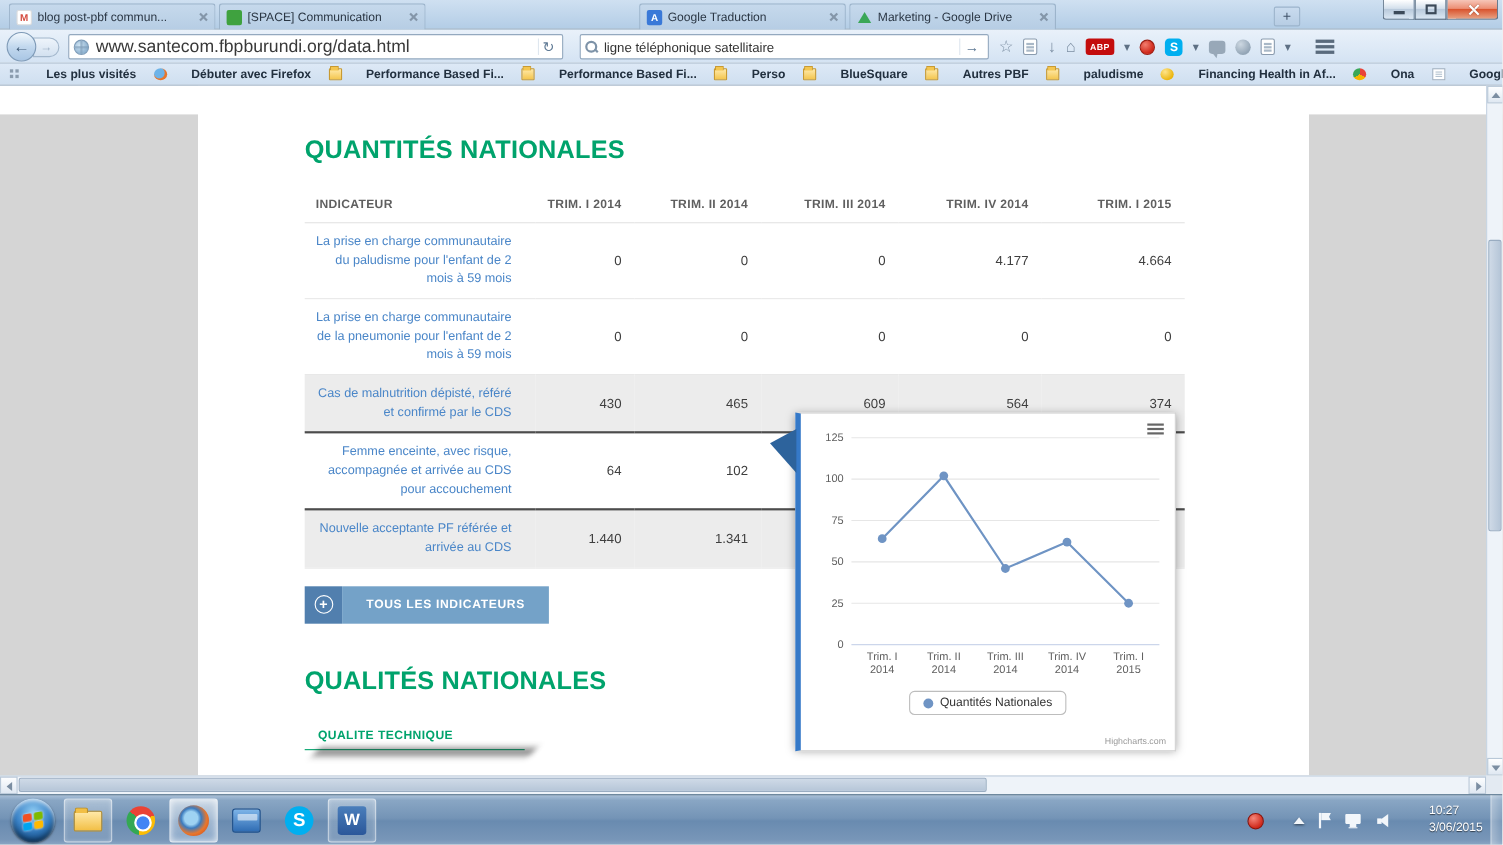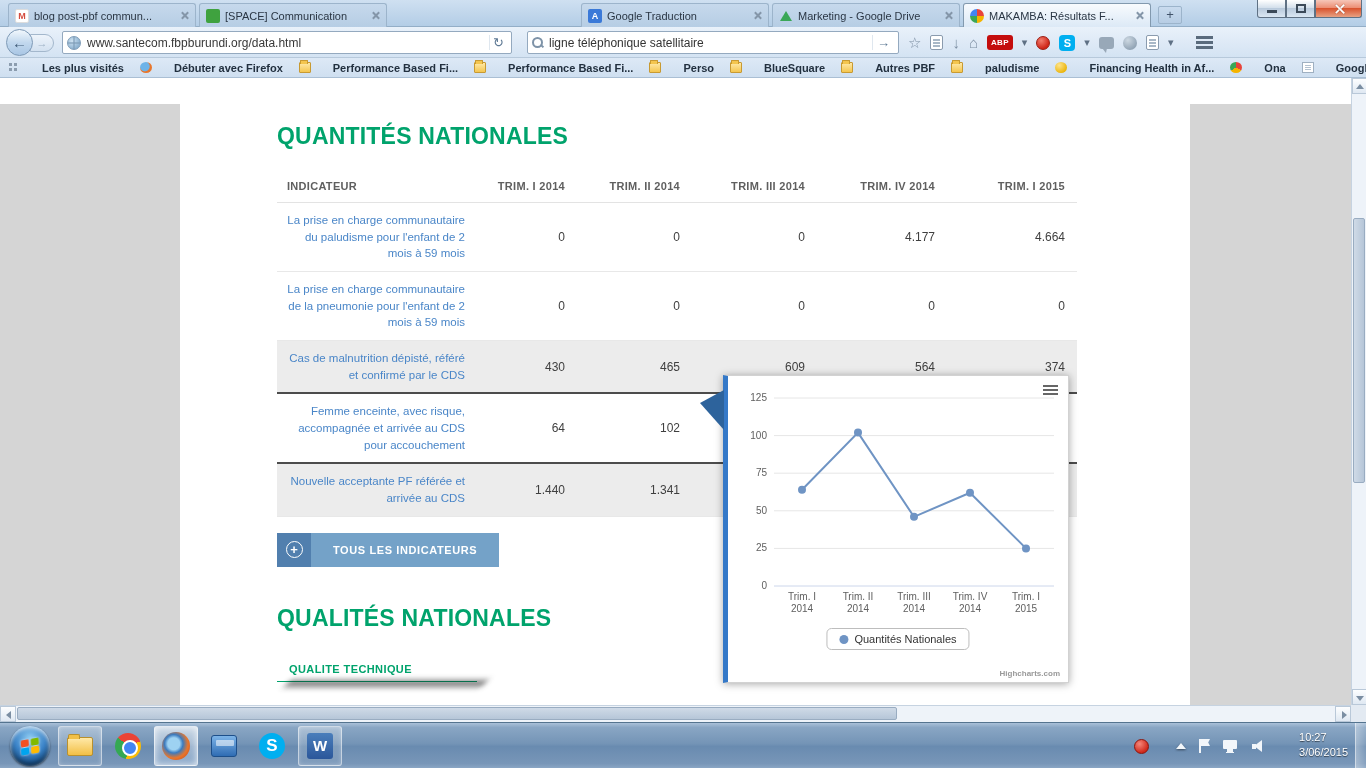--- a/index.html
+++ b/index.html
@@ -53,21 +53,21 @@
     background:linear-gradient(180deg,#f2f8fd,#c2d8ee 50%,#a9c6e4); border:1px solid #7d99b6;
     color:#3f5a77; font-size:15px; font-weight:bold; text-align:center; line-height:25px; z-index:2; }
   .fwdbtn { position:absolute; left:30px; top:7px; width:24px; height:18px; border-radius:0 9px 9px 0;
     background:linear-gradient(#eef4fb,#d3e1f0); border:1px solid #a3b7cc; color:#9db0c4;
     font-size:11px; text-align:center; line-height:16px; }
   .urlbar { position:absolute; left:62px; top:4px; width:450px; height:23px; background:#fff;
     border:1px solid #94a9bf; border-radius:2px; display:flex; align-items:center; padding:0 4px; gap:6px; }
   .globe { width:14px; height:14px; border-radius:50%; background:radial-gradient(circle at 35% 35%, #cfe3f2, #8fb3d1 70%); border:1px solid #7e9cb8; position:relative; }
   .globe::after { content:''; position:absolute; left:5px; top:0; width:2px; height:12px; background:rgba(126,156,184,.6); }
   .globe::before { content:''; position:absolute; left:0; top:5px; width:12px; height:2px; background:rgba(126,156,184,.6); }
-  .urltext { flex:1; font-size:12px; color:#383838; white-space:nowrap; overflow:hidden; }
+  .urltext { flex:1; font-size:16px; color:#383838; white-space:nowrap; overflow:hidden; }
   .reload { font-size:13px; color:#5f7a95; padding:0 3px; border-left:1px solid #dfe7ef; }
   .searchbar { position:absolute; left:527px; top:4px; width:372px; height:23px; background:#fff;
     border:1px solid #94a9bf; border-radius:2px; display:flex; align-items:center; padding:0 4px; gap:6px; }
   .mag { width:11px; height:11px; position:relative; flex:0 0 auto; }
   .mag::before { content:''; position:absolute; left:0; top:0; width:7px; height:7px; border:2px solid #7e93a8; border-radius:50%; }
   .mag::after { content:''; position:absolute; left:8px; top:8px; width:4px; height:2px; background:#7e93a8; transform:rotate(45deg); }
   .searchinput { flex:1; border:none; outline:none; font-size:12px; color:#333; font-family:"Liberation Sans",sans-serif; background:transparent; }
   .gobtn { font-size:13px; color:#5f7a95; padding:0 4px; border-left:1px solid #dfe7ef; }
   .navicons { position:absolute; left:908px; top:4px; height:23px; display:flex; align-items:center; gap:9px; }
   .ni { font-size:15px; color:#7d8fa3; line-height:23px; }
@@ -140,21 +140,21 @@
   .popup .arrow { position:absolute; left:-28px; top:14px; width:0; height:0;
     border-top:13px solid transparent; border-bottom:27px solid transparent; border-right:24px solid #2d639c; }
   .hc-burger { position:absolute; right:10px; top:9px; width:15px; height:11px; z-index:2; }
   .hc-burger::before { content:''; position:absolute; left:0; top:0; width:15px; height:2px; background:#666;
     box-shadow:0 4px 0 #666, 0 8px 0 #666; }
   .chartwrap { position:absolute; left:4px; top:8px; }
   .ylab,.xlab { font-family:"Liberation Sans",sans-serif; font-size:10px; fill:#606060; }
   .legend { position:absolute; left:50%; transform:translateX(-50%); top:252px; border:1px solid #bdbdbd; border-radius:5px;
     padding:4px 12px; display:flex; align-items:center; gap:6px; font-size:11px; color:#333; background:#fff; white-space:nowrap; }
   .legend .dot { width:9px; height:9px; border-radius:50%; background:#6f94c4; }
-  .credit { position:absolute; right:8px; bottom:4px; font-size:8px; color:#999;font-weight:bold; }
+  .credit { position:absolute; right:8px; bottom:4px; font-size:8px; color:#999; }
 
   
   .vscroll { position:absolute; right:0; top:78px; width:15px; height:627px; background:#eef3f9; border-left:1px solid #c6d3e1; z-index:8; }
   .sarrow { position:absolute; left:0; width:15px; height:16px; background:linear-gradient(#fdfeff,#dfe8f2); border:1px solid #b9c8d8; }
   .sarrow.up { top:0; } .sarrow.dn { bottom:0; }
   .tri-up { position:absolute; left:3px; top:5px; border-left:4px solid transparent; border-right:4px solid transparent; border-bottom:5px solid #7b8ea2; }
   .tri-dn { position:absolute; left:3px; top:6px; border-left:4px solid transparent; border-right:4px solid transparent; border-top:5px solid #7b8ea2; }
   .vthumb { position:absolute; left:1px; top:140px; width:12px; height:265px; border-radius:2px;
     background:linear-gradient(90deg,#cfdae7,#b6c6d8); border:1px solid #99acc1; }
   .hscroll { position:absolute; left:0; top:705px; width:1351px; height:17px; background:#eef3f9; border-top:1px solid #c6d3e1; z-index:8; }
@@ -226,25 +226,20 @@
     <div class="tab" style="left:581px">
       <span class="fav fav-translate">A</span>
       <span class="tab-label">Google Traduction</span>
       <span class="xclose"></span>
     </div>
     <div class="tab" style="left:772px">
       <span class="fav fav-drive"></span>
       <span class="tab-label">Marketing - Google Drive</span>
       <span class="xclose"></span>
     </div>
-    <div class="tab active" style="left:963px">
-      <span class="fav fav-site"></span>
-      <span class="tab-label">MAKAMBA: Résultats F...</span>
-      <span class="xclose"></span>
-    </div>
     <div class="newtab">+</div>
     <div class="winbtns">
       <div class="wb">
           <span class="ic-min"></span>
         </div>
       <div class="wb">
           <span class="ic-max"></span>
         </div>
       <div class="wb wb-close">
           <span class="ic-x"></span>

